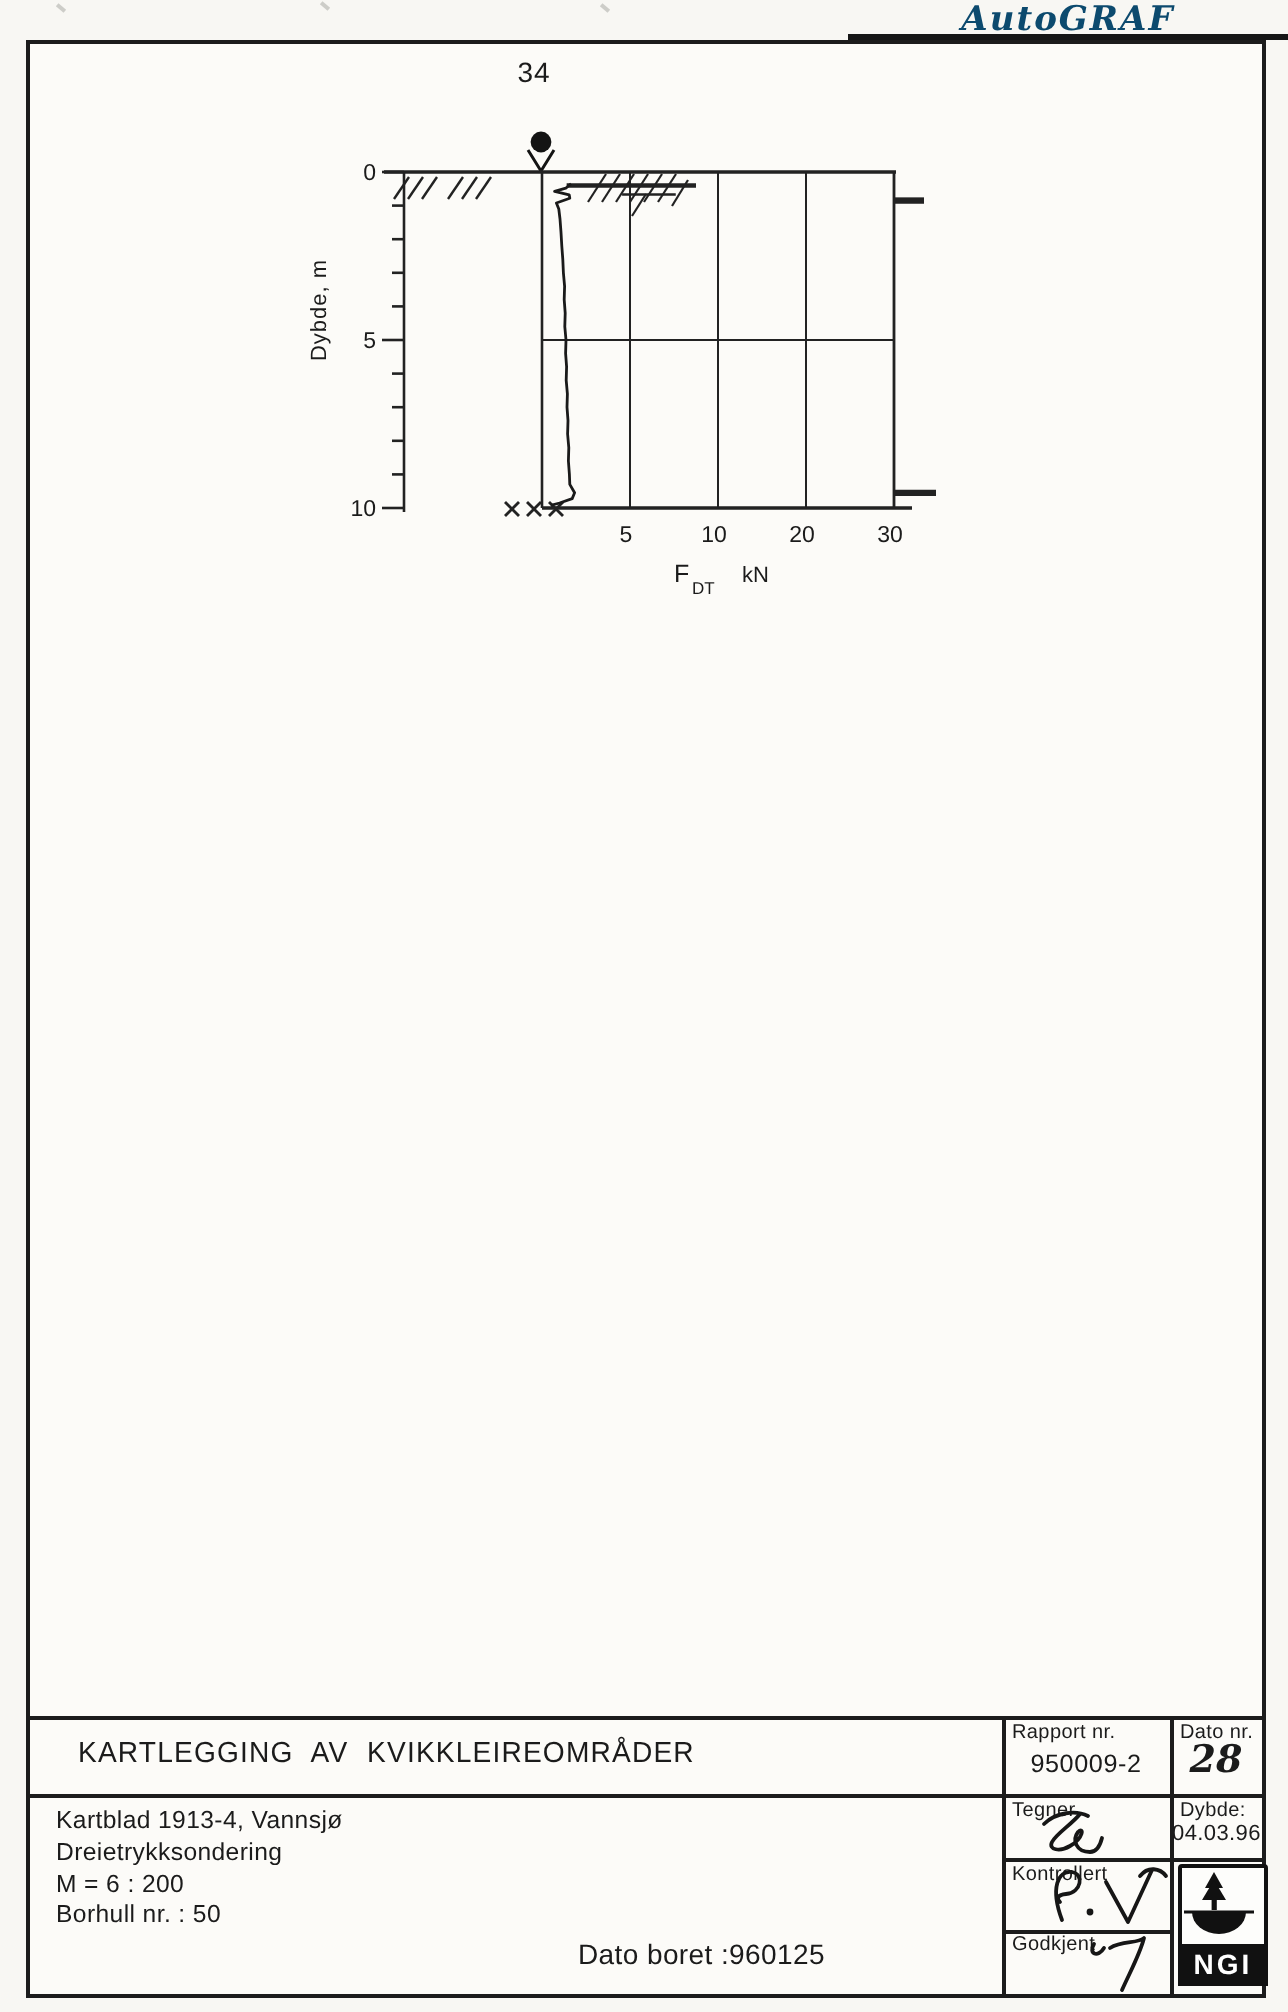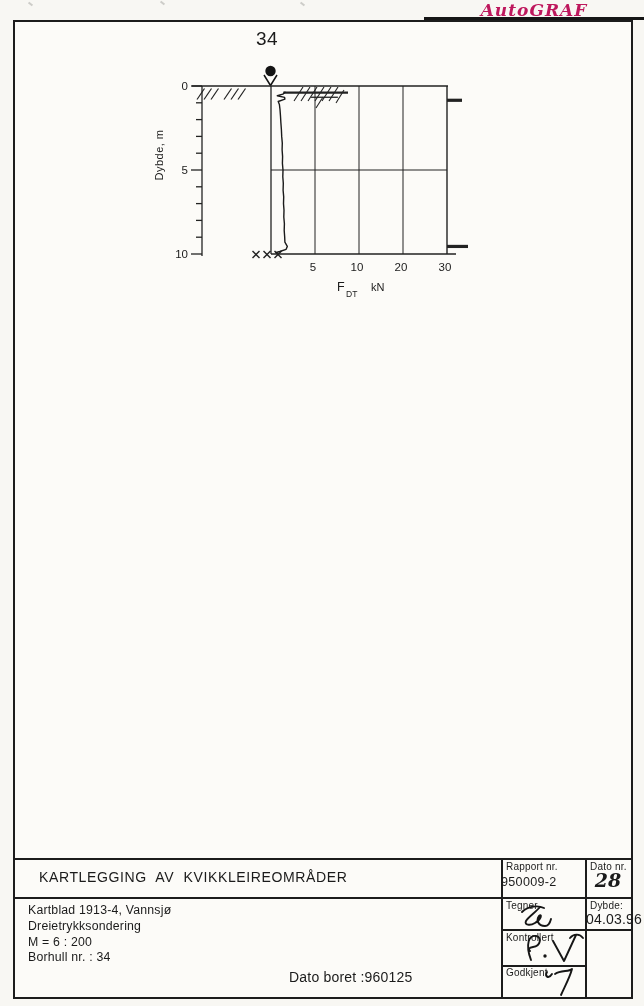--- a/index.html
+++ b/index.html
@@ -10,45 +10,45 @@
     -webkit-font-smoothing:antialiased;
   }
   .sheet{
     position:absolute;left:13px;top:20px;width:620px;height:979px;
     border:2px solid #1c1c1c;box-sizing:border-box;background:#fcfbf8;
   }
   .autograf{
     position:absolute;left:424px;top:0px;width:220px;height:17px;
     font-family:"DejaVu Serif","Liberation Serif",serif;
     font-style:italic;font-weight:bold;font-size:17px;letter-spacing:1px;
-    text-align:center;border-bottom:3px solid #161616;color:#be185d;
+    text-align:center;border-bottom:3px solid #161616;color:#0c4a6e;
   }
   .bh-label{
     position:absolute;left:250px;top:28px;width:34px;text-align:center;
-    font-size:19px;letter-spacing:0.5px;
+    font-size:14px;letter-spacing:0.5px;
   }
   #chart-svg{position:absolute;left:0;top:0;z-index:3;}
   .scan-dot{position:absolute;background:#9a9a94;opacity:.45;}
 
   
   .tblock{position:absolute;left:15px;top:858px;width:616px;height:139px;z-index:4;}
   .dv{position:absolute;background:#1c1c1c;}
   .tb-title{
     position:absolute;left:24px;top:11px;font-size:14.5px;letter-spacing:0.6px;
     word-spacing:5px;white-space:nowrap;transform:scaleX(.97);transform-origin:left;
   }
   .tb-info{position:absolute;left:13px;top:45px;font-size:12.3px;line-height:15.8px;letter-spacing:0.2px;}
   .tb-datoboret{position:absolute;left:274px;top:111px;font-size:14px;letter-spacing:0.2px;}
   .lab{position:absolute;font-size:10px;letter-spacing:0.2px;white-space:nowrap;}
-  .val-rapport{position:absolute;left:486px;top:17px;width:84px;text-align:left;font-size:12.6px;letter-spacing:0.3px;}
+  .val-rapport{position:absolute;left:486px;top:17px;width:84px;text-align:center;font-size:12.6px;letter-spacing:0.3px;}
   .val-figur{
     position:absolute;left:570px;top:11px;width:46px;text-align:center;
     font-family:"DejaVu Serif","Liberation Serif",serif;font-style:italic;font-weight:bold;font-size:19px;
   }
-  .val-dato{position:absolute;left:571px;top:53px;width:46px;text-align:left;font-size:14px;letter-spacing:0.2px;}
+  .val-dato{position:absolute;left:571px;top:53px;width:46px;text-align:left;font-size:11px;letter-spacing:0.2px;}
   .sig{position:absolute;}
   .sig path{fill:none;stroke:#161616;stroke-width:1.9;stroke-linecap:round;stroke-linejoin:round;}
   
   .ngi{position:absolute;left:573px;top:73px;width:45px;height:64px;}
   .ngi-box{
     position:absolute;left:1px;top:1px;width:41px;height:40px;border:2px solid #111;
     background:#fdfdfb;border-radius:2px;
   }
   .ngi-band{
     position:absolute;left:1px;top:41px;width:45px;height:21px;background:#111;
@@ -149,21 +149,21 @@
   <div class="dv" style="left:570px;top:0;width:1.6px;height:139px"></div>
   <div class="dv" style="left:486px;top:71px;width:130px;height:1.6px"></div>
   <div class="dv" style="left:486px;top:107px;width:84px;height:1.6px"></div>
 
   <div class="tb-title">KARTLEGGING AV KVIKKLEIREOMRÅDER</div>
 
   <div class="tb-info">
     <div>Kartblad 1913-4, Vannsjø</div>
     <div>Dreietrykksondering</div>
     <div>M = 6 : 200</div>
-    <div>Borhull nr. : 34</div>
+    <div>Borhull nr. : 50</div>
   </div>
   <div class="tb-datoboret">Dato boret :960125</div>
 
   <div class="lab" style="left:491px;top:3px">Rapport nr.</div>
   <div class="val-rapport">950009-2</div>
   <div class="lab" style="left:575px;top:3px">Dato nr.</div>
   <div class="val-figur">28</div>
 
   <div class="lab" style="left:491px;top:42px">Tegner</div>
   <svg class="sig" style="left:498px;top:42px" width="66" height="30" viewBox="0 0 66 30">
@@ -181,13 +181,25 @@
     <path d="M46,13 L57,33 L69,7"></path>
     <path d="M63,10 C67,5 73,6 76,10"></path>
   </svg>
 
   <div class="lab" style="left:491px;top:109px">Godkjent</div>
   <svg class="sig" style="left:524px;top:107px" width="46" height="32" viewBox="0 0 46 32">
     <path d="M8,7 C5,12 10,14 13,9"></path>
     <path d="M16,9 C22,5 30,7 33,4 C31,12 26,21 22,30"></path>
   </svg>
 
+  <div class="ngi">
+    <div class="ngi-box">
+      <svg width="37" height="36" viewBox="0 0 37 36">
+        <line x1="1" y1="22" x2="36" y2="22" stroke="#111" stroke-width="1.4"></line>
+        <path d="M5,22 A13.5,11 0 0 0 32,22 Z" fill="#111"></path>
+        <polygon points="16,2 11.5,10 20.5,10" fill="#111"></polygon>
+        <polygon points="16,6 10,16 22,16" fill="#111"></polygon>
+        <rect x="14.8" y="16" width="2.6" height="5" fill="#111"></rect>
+      </svg>
+    </div>
+    <div class="ngi-band">NGI</div>
+  </div>
 </div>
 
 </body></html>

